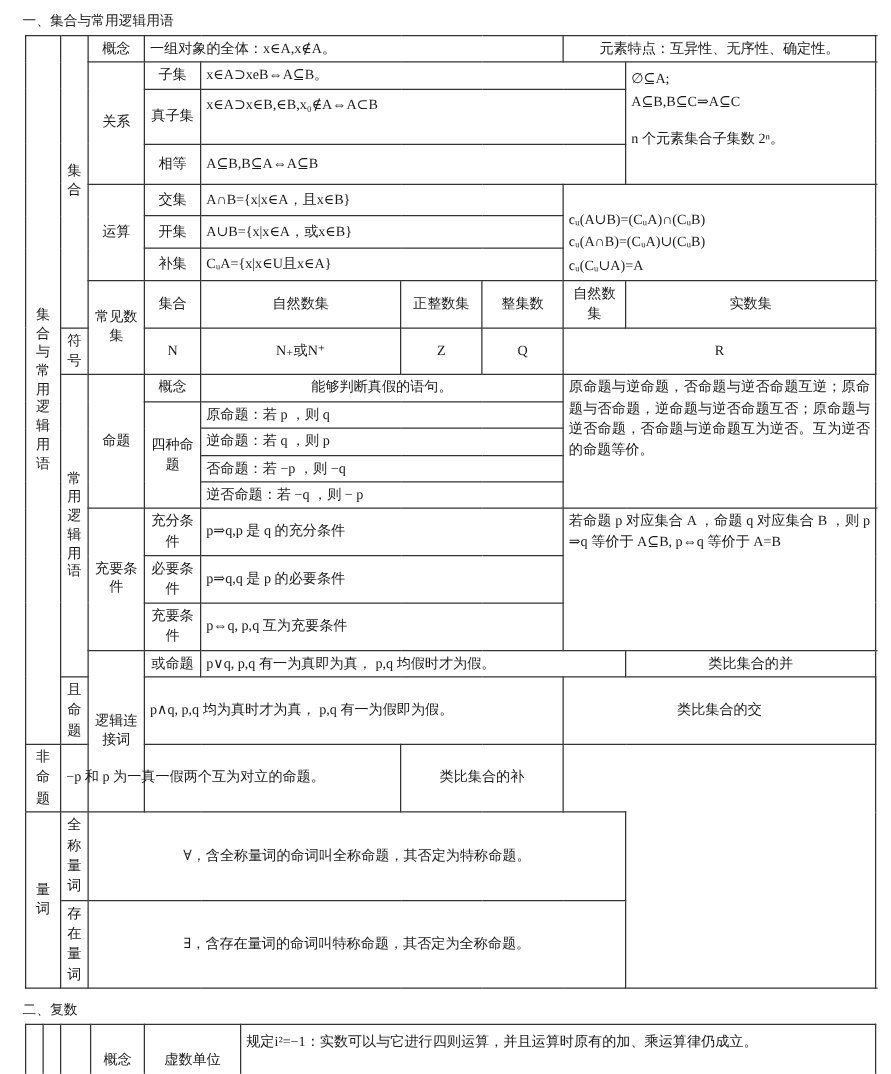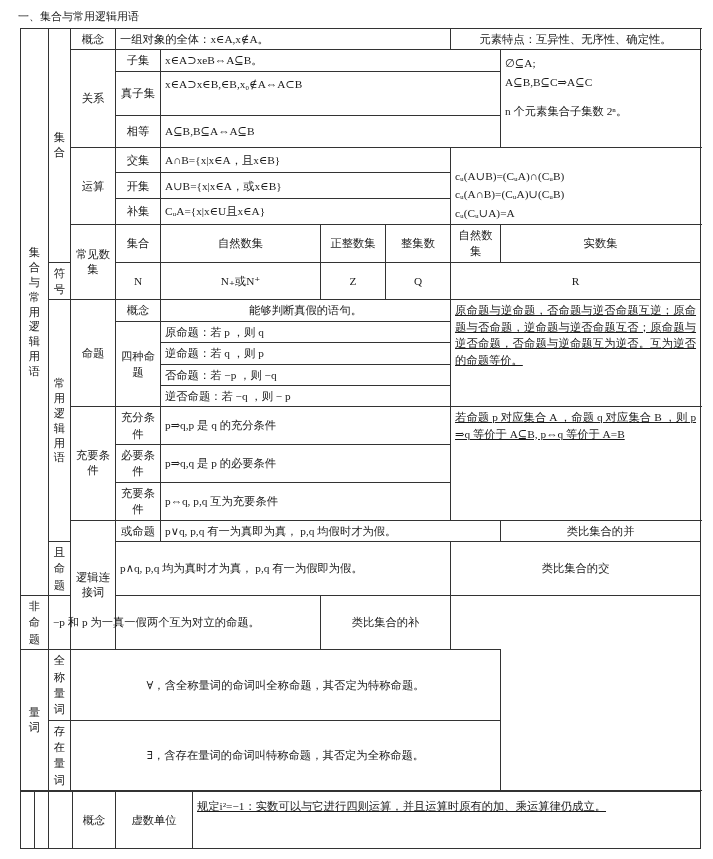--- a/index.html
+++ b/index.html
@@ -62,21 +62,21 @@
     word-break: break-all;
     text-align: center;
   }
   td.ctr { text-align: center; }
   td.lbl { text-align: center; padding-left: 5px; }
   td.math-cell {
     font-size: 11.6px;
     padding-left: 7px;
   }
   td.math-cell .line { display: block; padding: 1px 0; }
-  td.wrap { text-align: justify; line-height: 1.5; padding: 3px 6px; text-decoration: underline; }
+  td.wrap { text-align: justify; line-height: 1.5; padding: 3px 6px; }
 </style>
 </head>
 <body>
 
 <div class="page">
 
 
   <div class="section-heading">一、集合与常用逻辑用语</div>
 
   <table class="grid" style="width:680px;">
@@ -233,20 +233,21 @@
       <td class="ctr">全称量词</td>
       <td class="lbl" colspan="6">∀，含全称量词的命词叫全称命题，其否定为特称命题。</td>
     </tr>
     <tr>
       <td class="ctr">存在量词</td>
       <td class="lbl" colspan="6">∃，含存在量词的命词叫特称命题，其否定为全称命题。</td>
     </tr>
   </tbody>
     </table>
 
+  <div class="section-heading">二、复数</div>
 
   <table class="grid" style="width:680px;">
     <colgroup>
       <col style="width:14px">
       <col style="width:14px">
       <col style="width:24px">
       <col style="width:43px">
       <col style="width:77px">
       <col style="width:508px">
     </colgroup>

